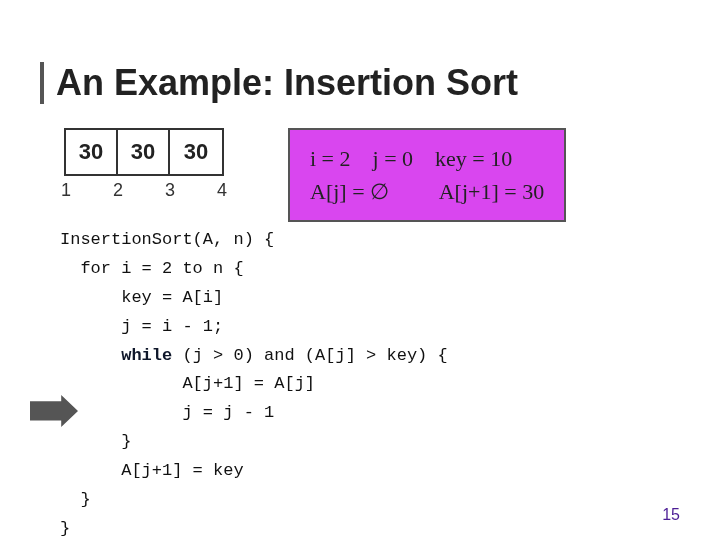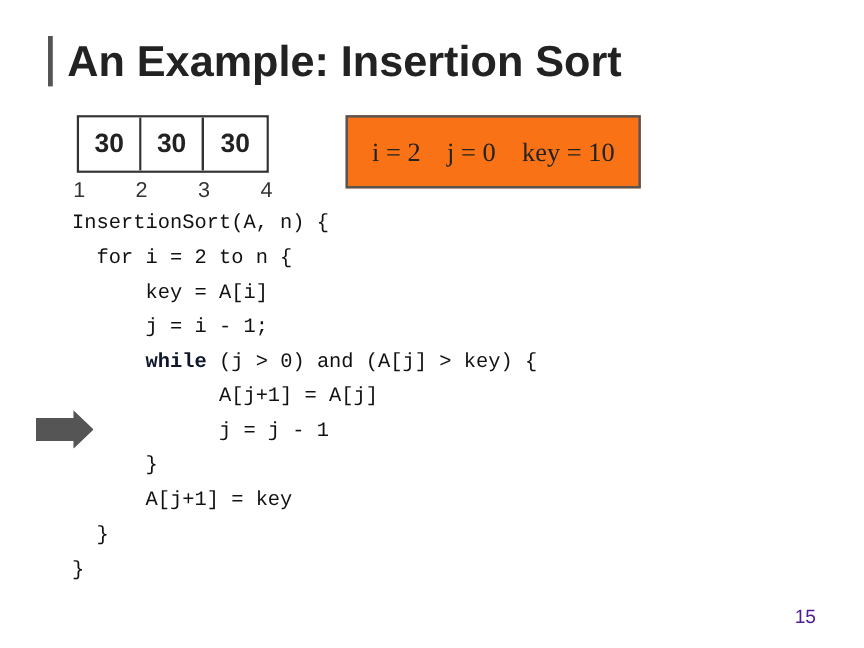--- a/index.html
+++ b/index.html
@@ -20,20 +20,21 @@
       position: relative;
     }
 
     .title {
       font-size: 36px;
       font-weight: bold;
       color: #222;
       margin-bottom: 24px;
       border-left: 4px solid #555;
       padding-left: 12px;
+      margin-top: 32px;
     }
 
     .content-area {
       display: flex;
       flex-direction: column;
     }
 
     .top-section {
       display: flex;
       align-items: flex-start;
@@ -76,21 +77,21 @@
     .array-index {
       width: 52px;
       text-align: center;
       font-size: 18px;
       color: #333;
     }
 
     .info-box {
       border: 2px solid #555;
       padding: 12px 20px;
-      background: #f97316;
+      background: #d946ef;
     }
 
     .info-line {
       font-size: 22px;
       font-family: 'Times New Roman', serif;
       color: #222;
       line-height: 1.5;
     }
 
     .code-section {
@@ -152,20 +153,21 @@
         <div class="array-indices">
           <div class="array-index">1</div>
           <div class="array-index">2</div>
           <div class="array-index">3</div>
           <div class="array-index">4</div>
         </div>
       </div>
 
       <div class="info-box">
         <div class="info-line">i = 2&nbsp;&nbsp;&nbsp;&nbsp;j = 0&nbsp;&nbsp;&nbsp;&nbsp;key = 10</div>
+        <div class="info-line">A[j] = ∅&nbsp;&nbsp;&nbsp;&nbsp;&nbsp;&nbsp;&nbsp;&nbsp;&nbsp;A[j+1] = 30</div>
       </div>
 
     </div>
 
     <div class="code-section">
 
       <div class="arrow-container">
         <div class="arrow"></div>
       </div>
 

